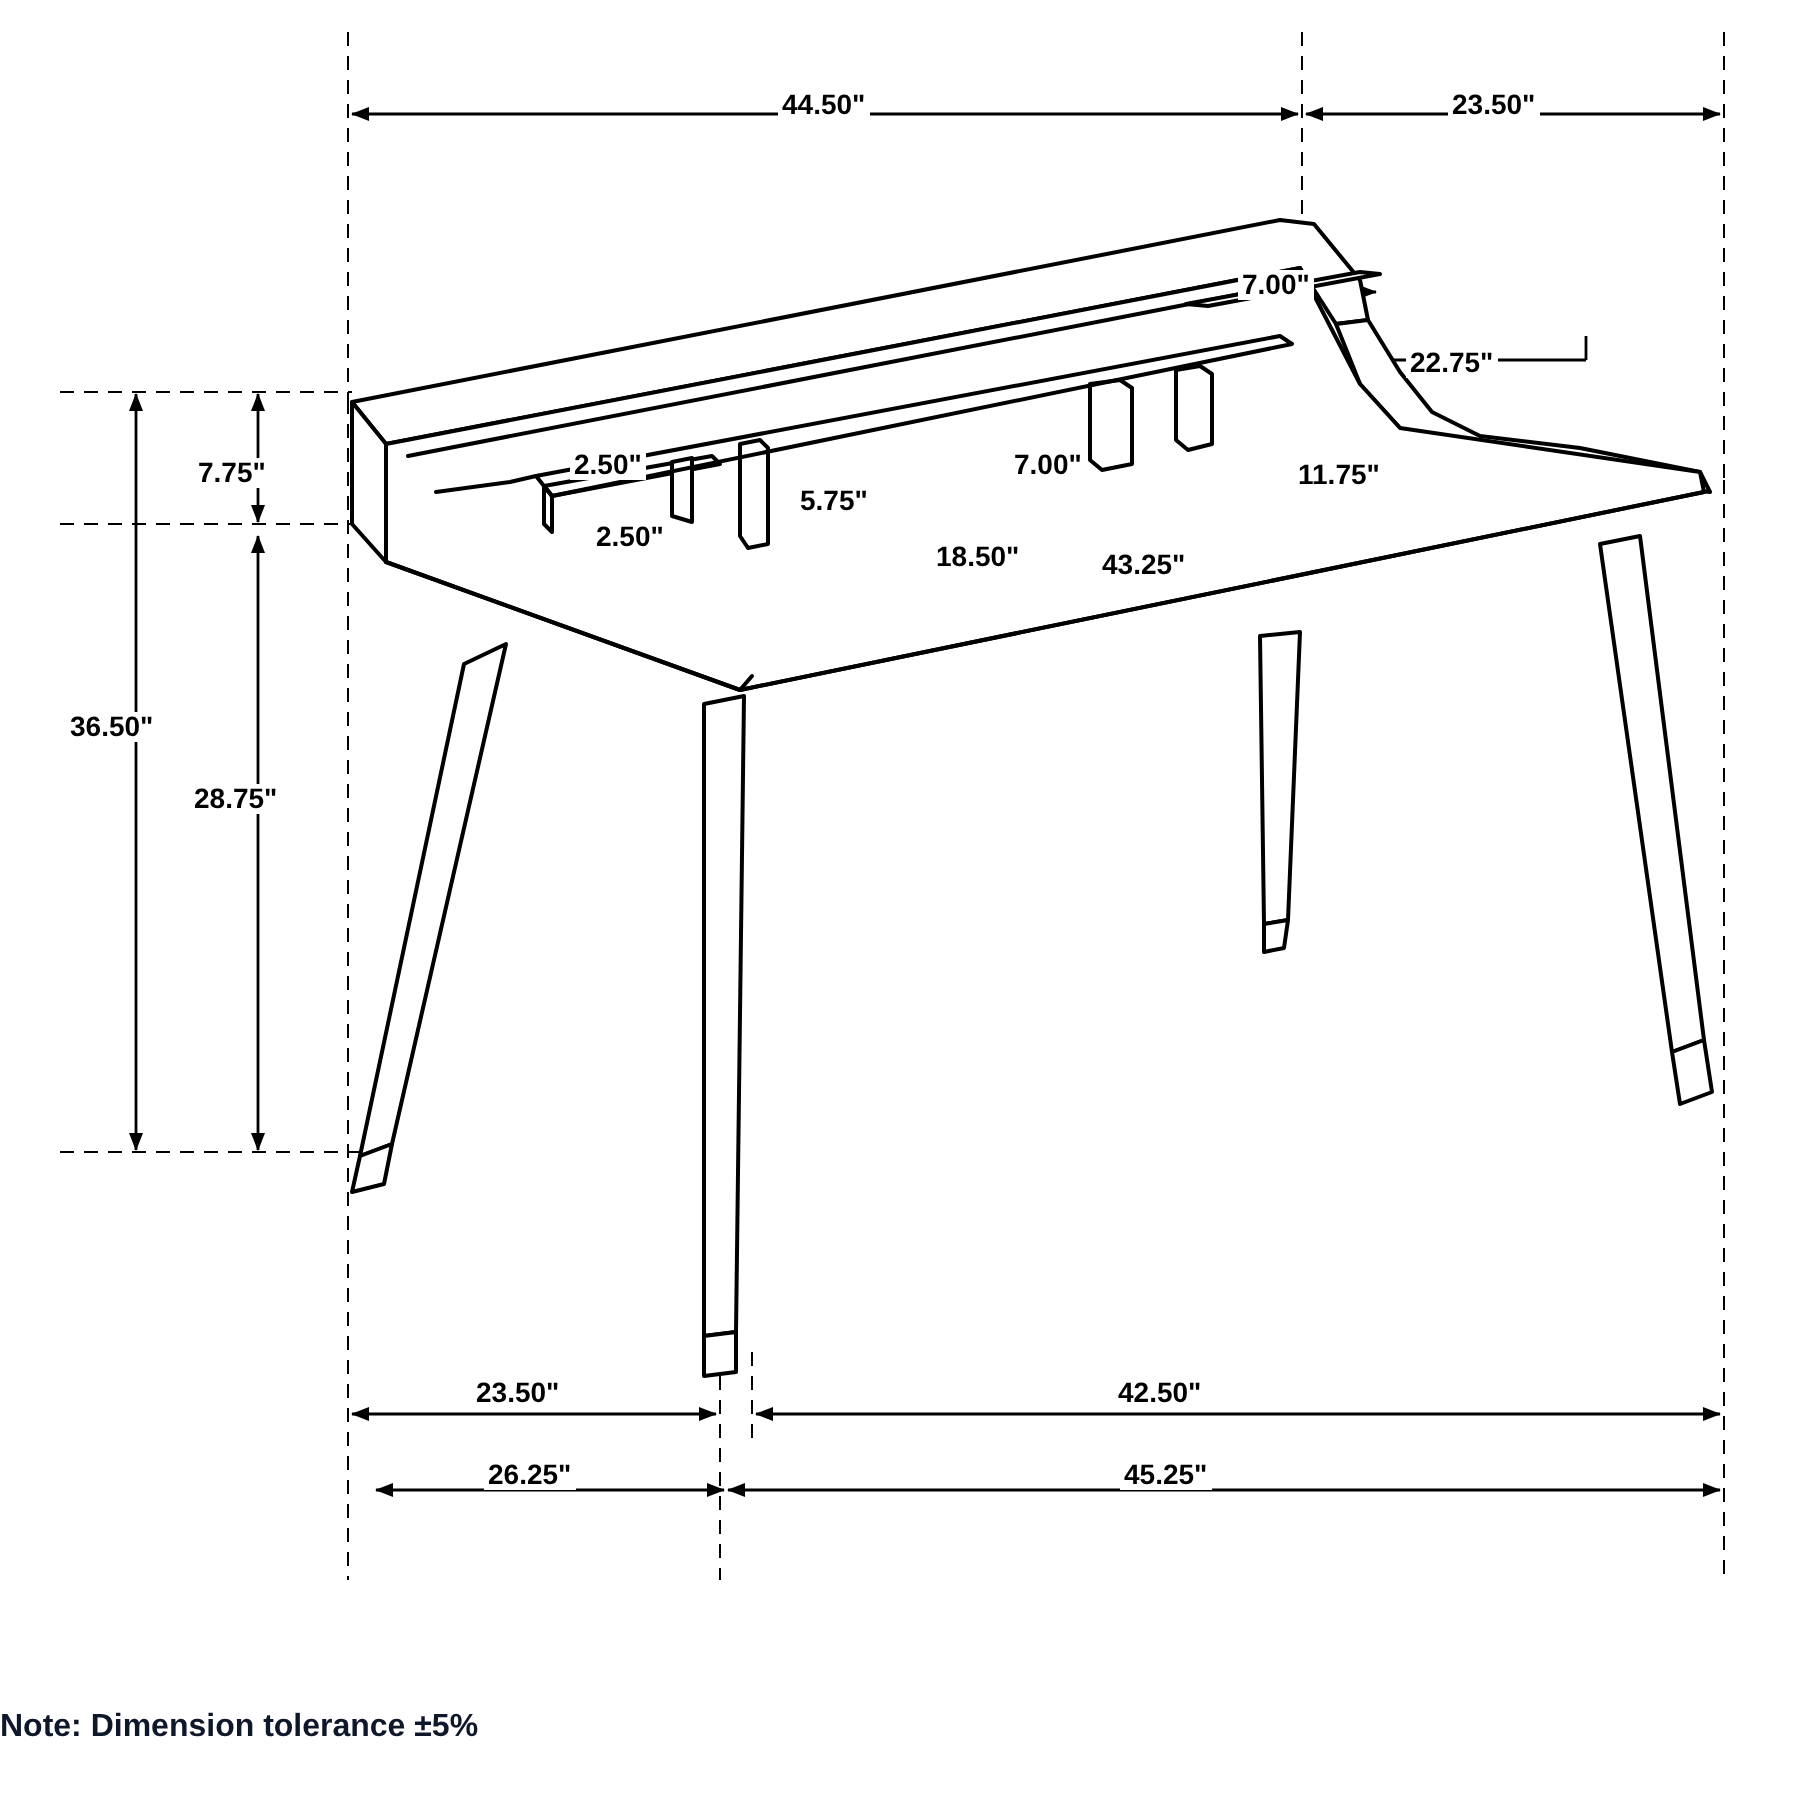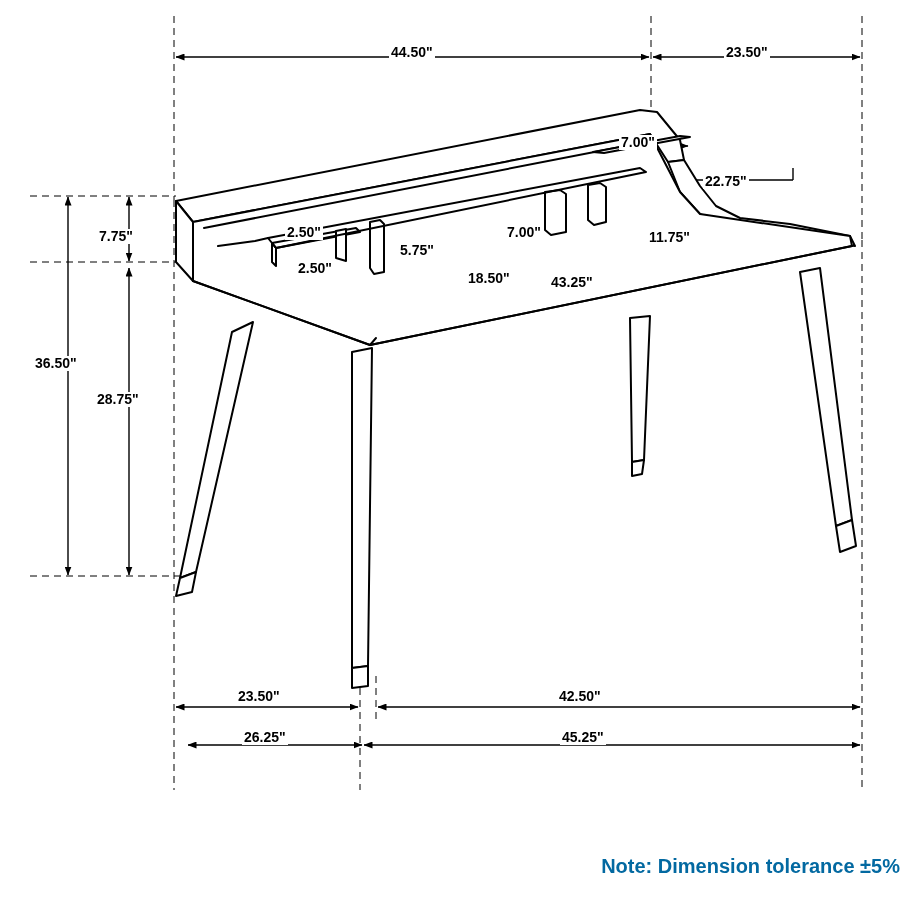--- a/index.html
+++ b/index.html
@@ -37,25 +37,25 @@
     white-space: nowrap;
     background: #ffffff;
     padding: 0 2px;
     line-height: 15px;
   }
   .note {
     position: absolute;
     left: 0;
     top: 855px;
     width: 900px;
-    text-align: right;
+    text-align: left;
     font-family: "Liberation Sans", sans-serif;
     font-weight: bold;
-    font-size: 20px;
-    color: #0369a1;
+    font-size: 16px;
+    color: #0f172a;
   }
 </style>
 </head>
 <body>
 
 <div id="diagram-root">
 
   <svg class="canvas" viewBox="0 0 900 900">
     <defs>
       <marker id="ah" markerWidth="9" markerHeight="7" refX="8.5" refY="3.5" orient="auto" markerUnits="userSpaceOnUse">

